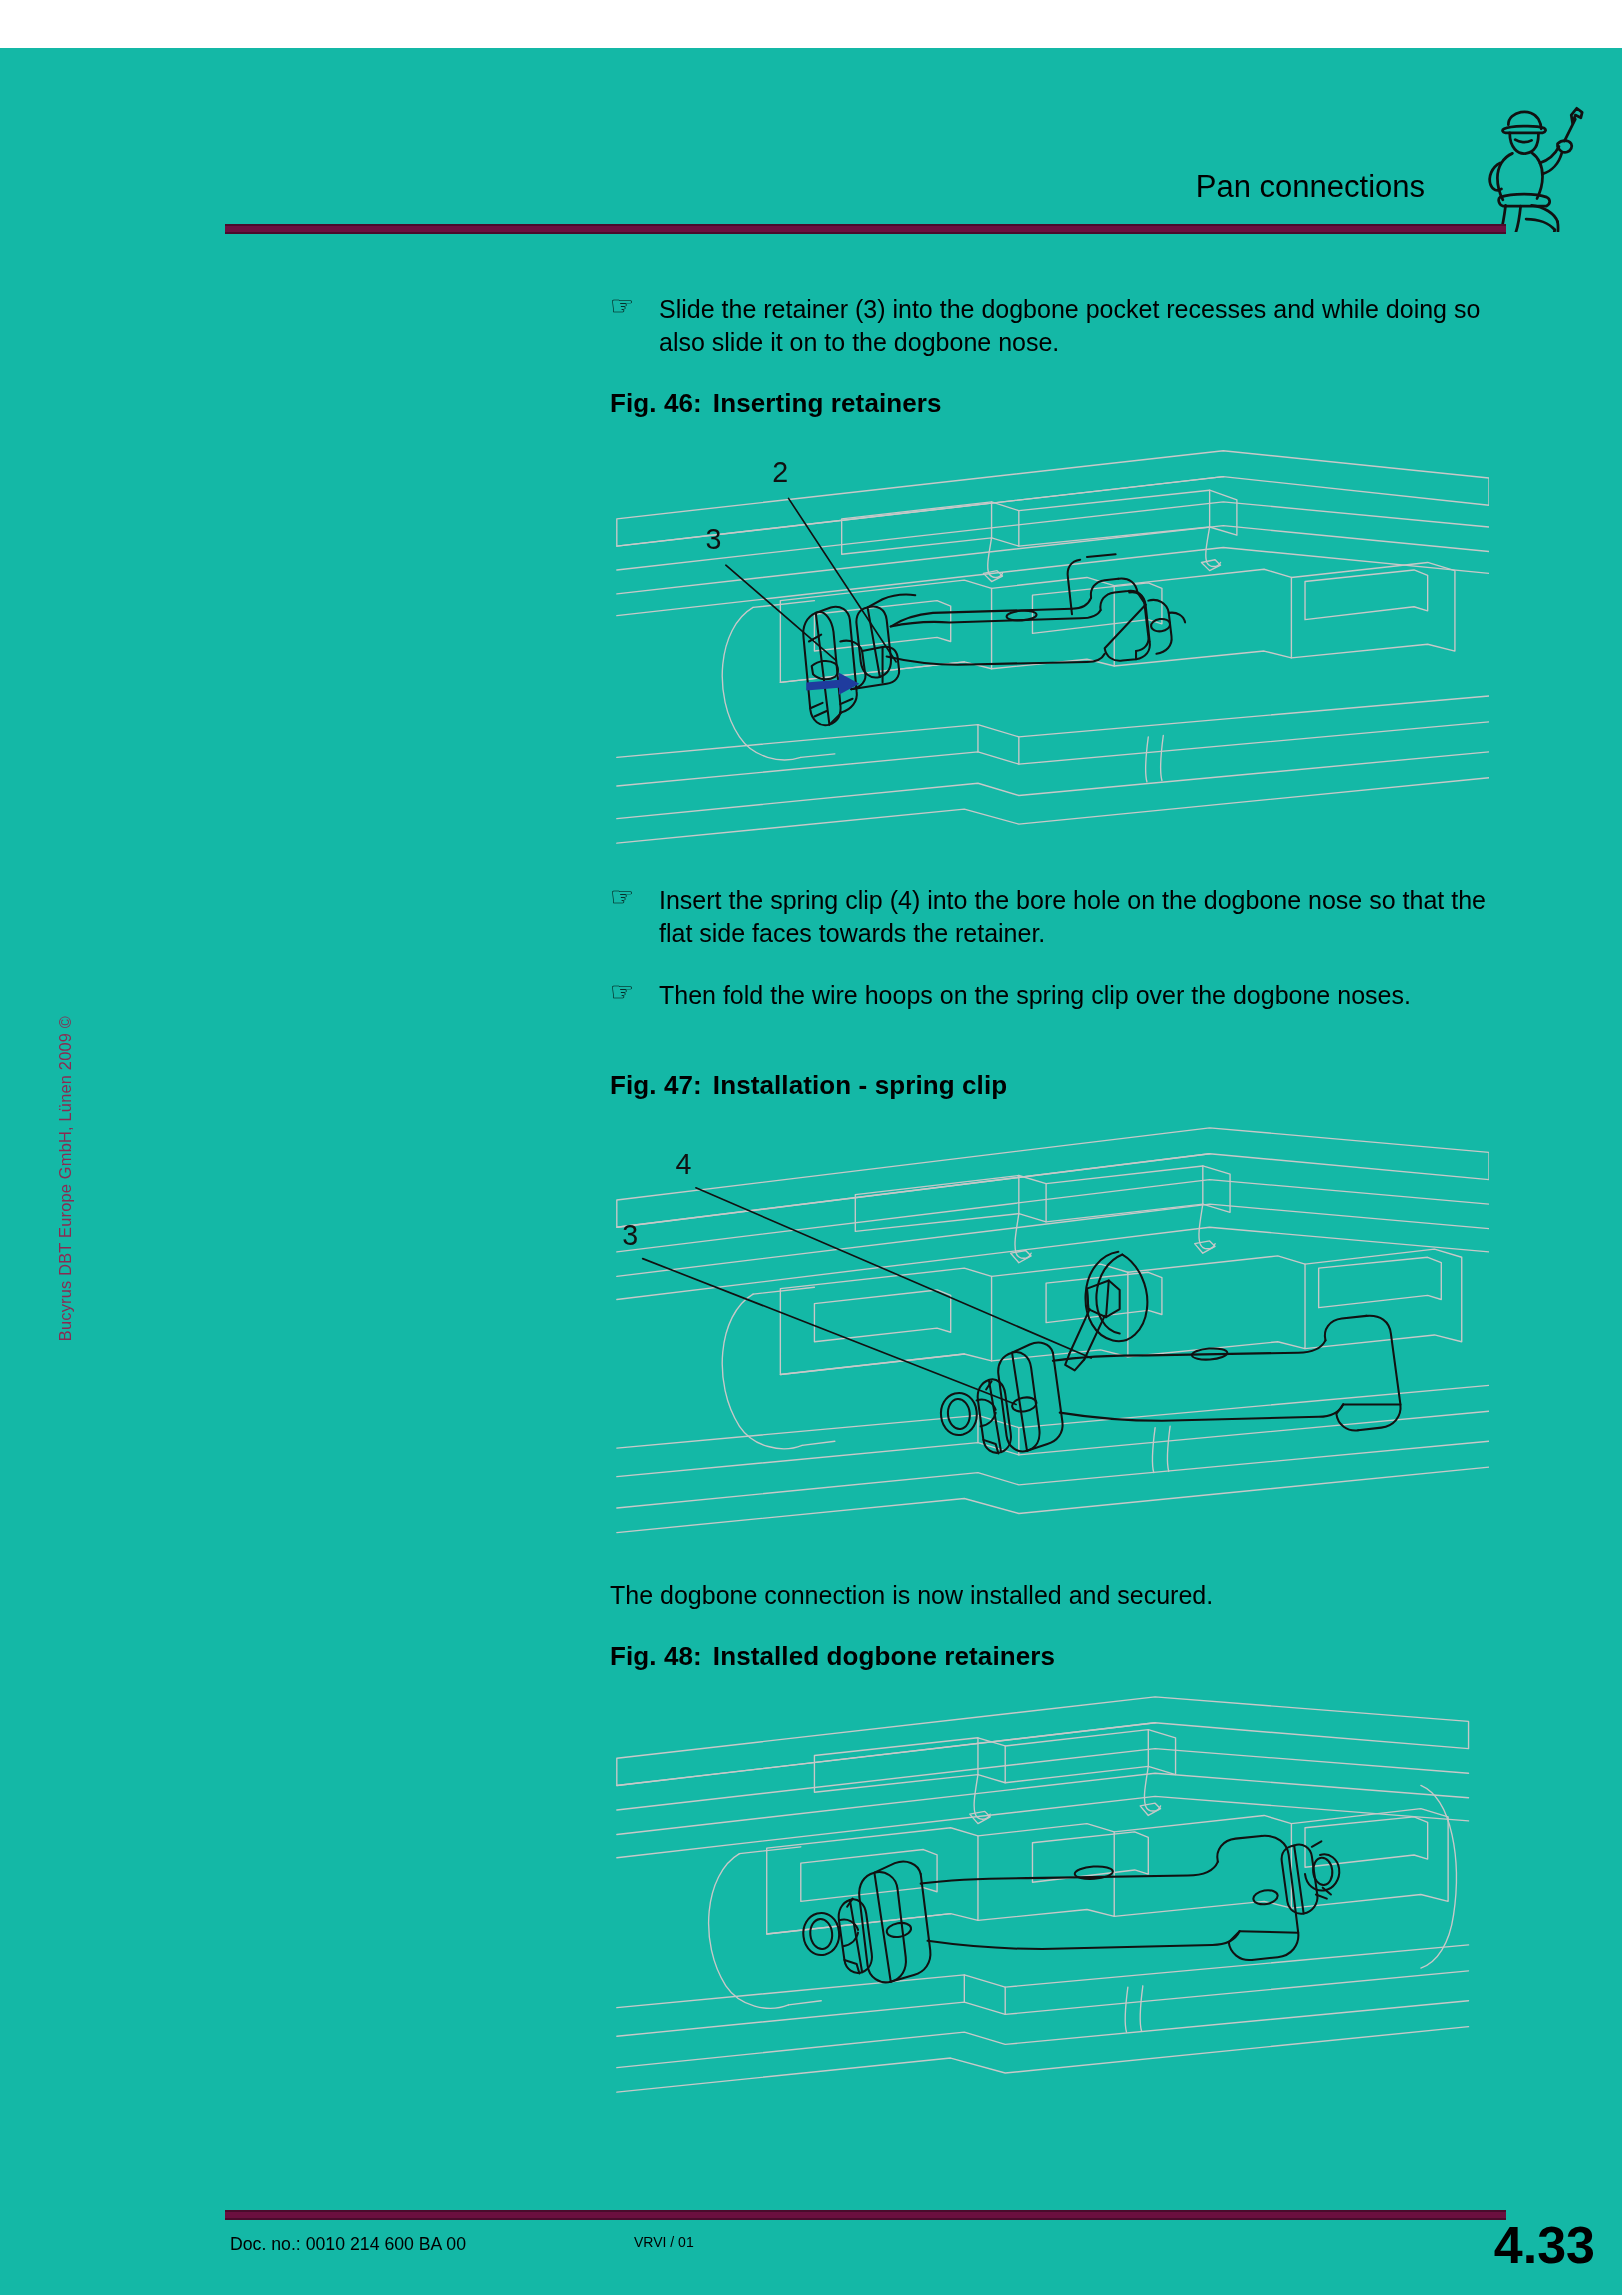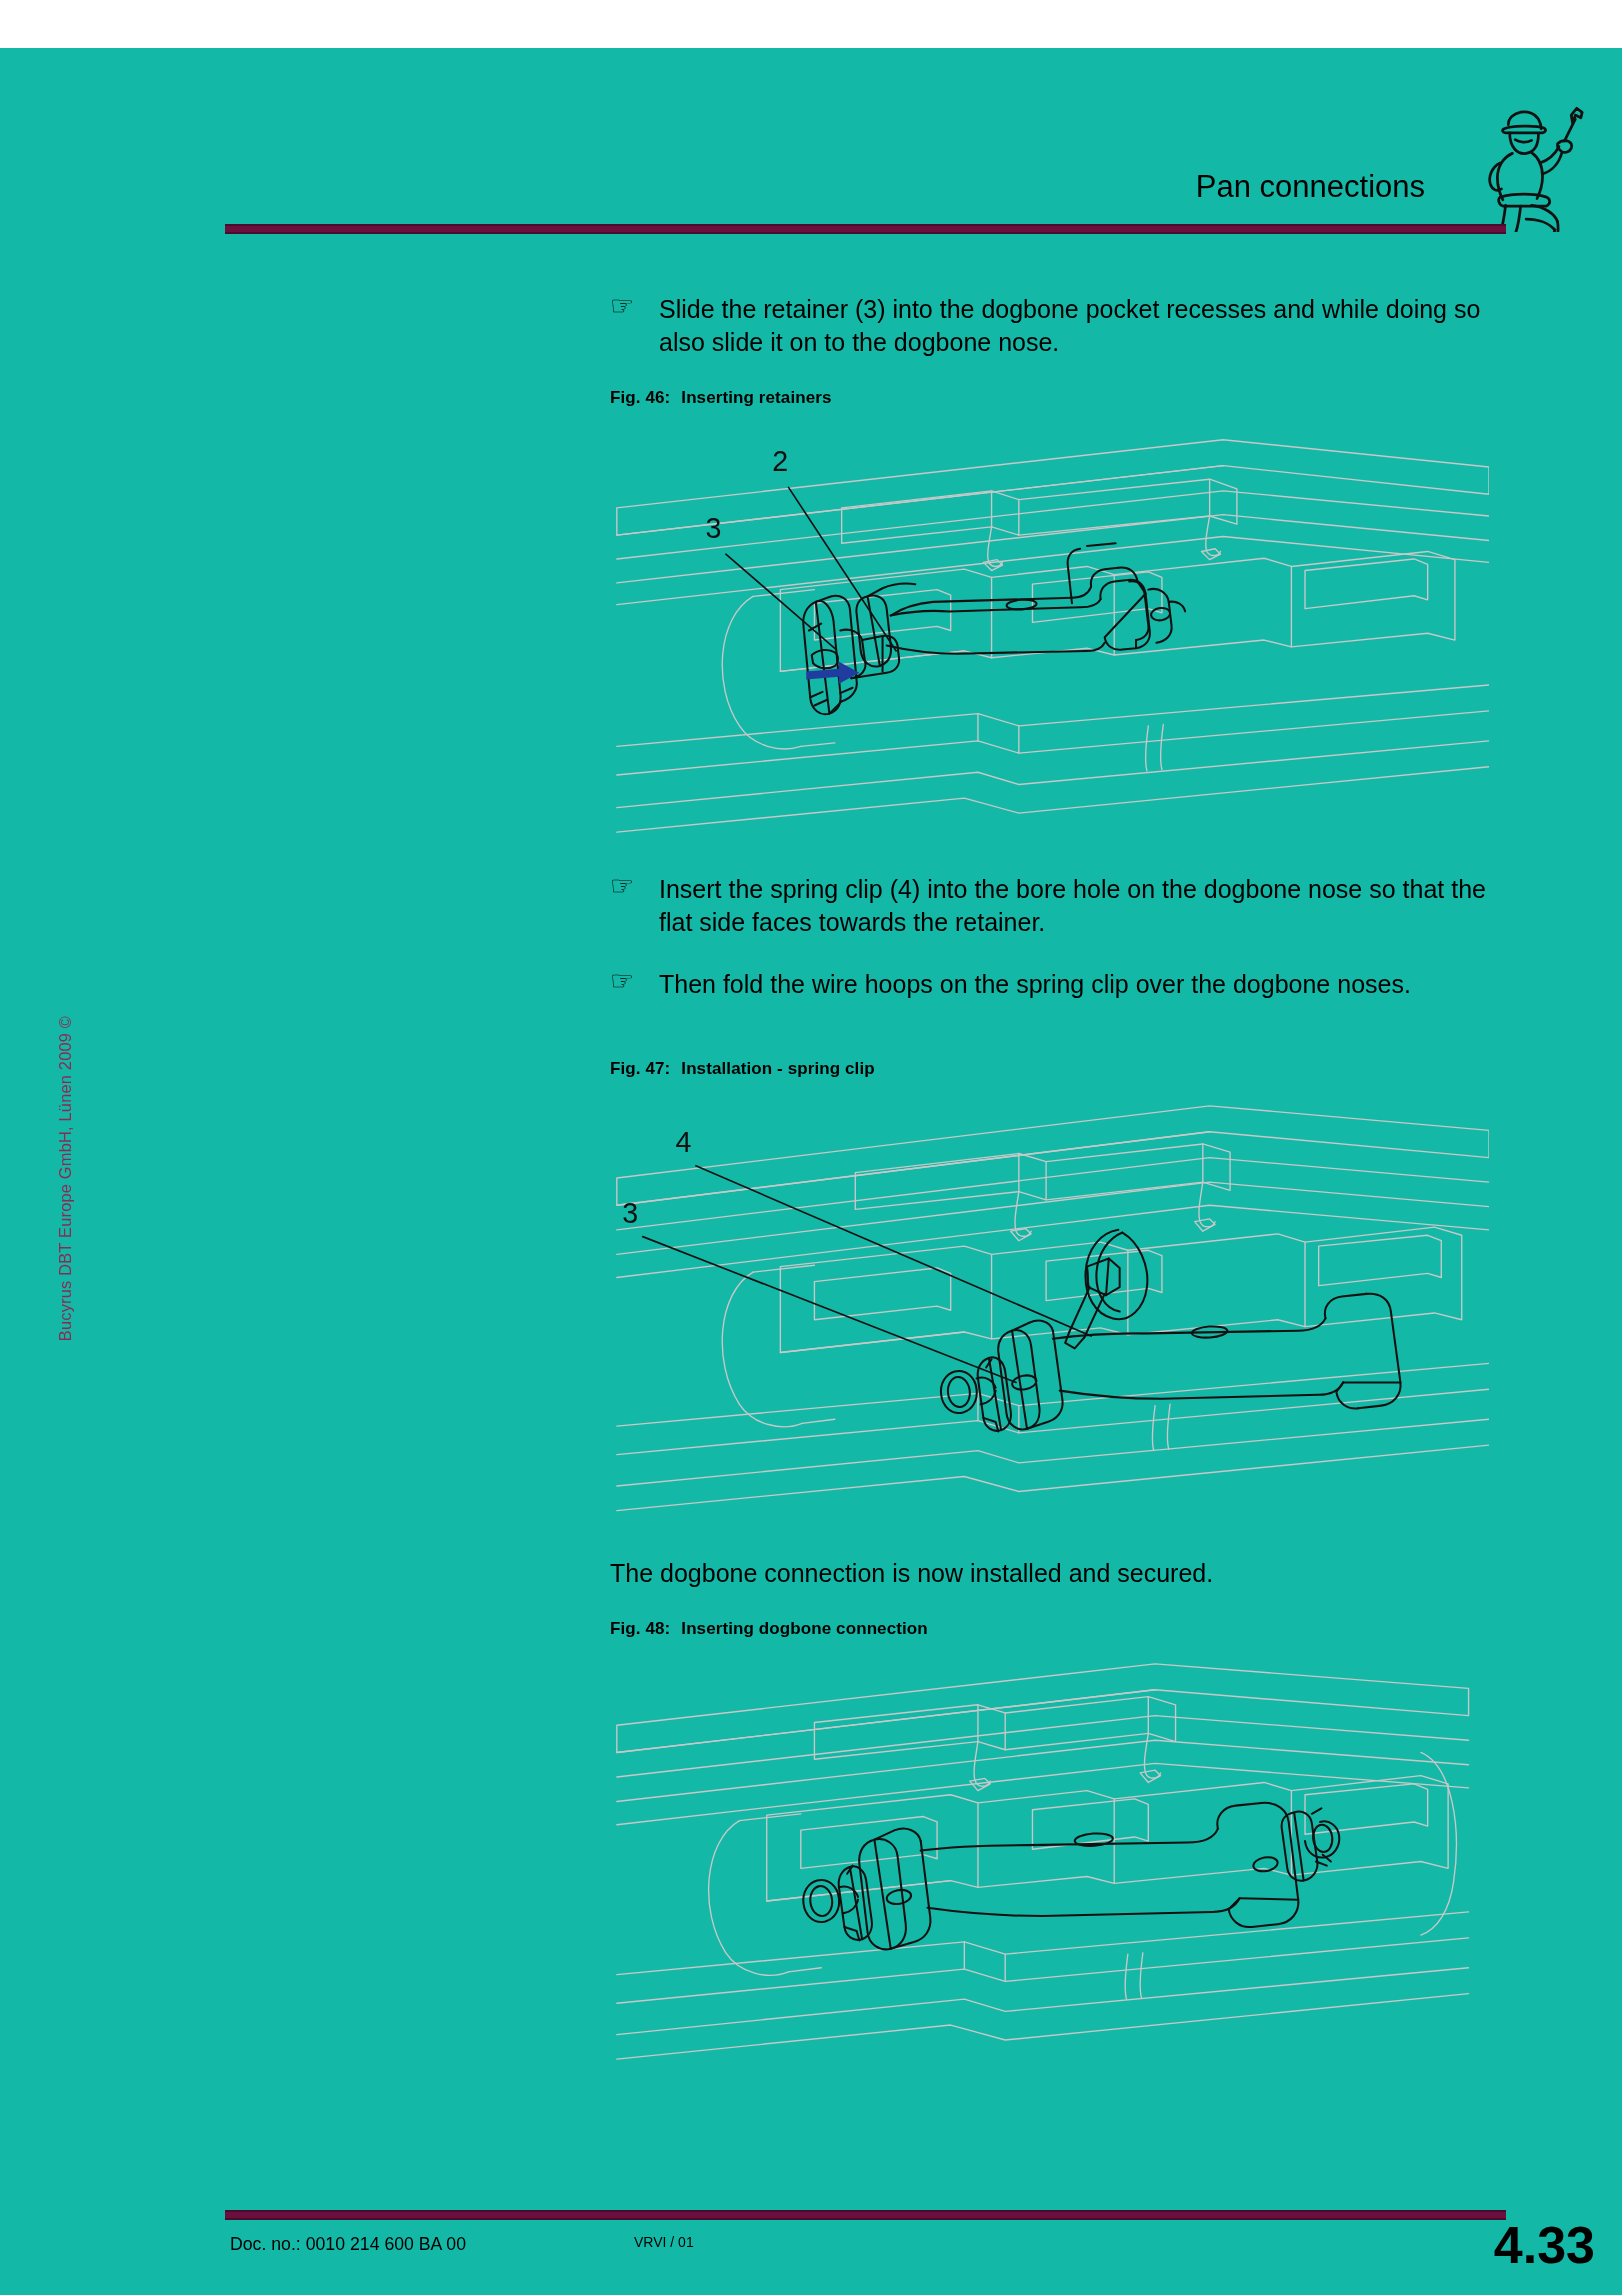--- a/index.html
+++ b/index.html
@@ -91,21 +91,21 @@
   }
   .bullet-glyph {
     position: absolute;
     left: 0;
     top: -2.7px;
     font-size: 27px;
     line-height: 1.25;
   }
 
   .fig-caption {
-    font-size: 17px;
+    font-size: 26px;
     font-weight: bold;
     margin: 0;
     letter-spacing: 0.1px;
     white-space: nowrap;
   }
   .fig-caption .fig-num { margin-right: 11px; }
 
   .spacer-lg { height: 38px; }
   .spacer-md { height: 29px; }
   .spacer-sm { height: 17.7px; }
@@ -442,21 +442,21 @@
       </svg>
     </div>
 
     <div class="spacer-lg"></div>
 
     <p class="para">The dogbone connection is now installed and secured.</p>
 
     <div class="spacer-md"></div>
 
     <div class="fig-caption">
-      <span class="fig-num">Fig. 48:</span><span>Inserting dogbone connection</span>
+      <span class="fig-num">Fig. 48:</span><span>Installed dogbone retainers</span>
     </div>
 
     <div class="spacer-sm"></div>
 
     <div class="figure-box">
       <svg viewBox="0 0 1290 600" width="879" height="409">
         <g fill="none" stroke="#c8c8c8" stroke-width="2" stroke-linecap="round" stroke-linejoin="round">
           <path d="M10 100 L800 10 L1260 46 L1260 86 L800 48 L10 140 Z"></path>
           <path d="M10 140 L800 48"></path>
           <path d="M10 176 L800 86 L1260 122"></path>

